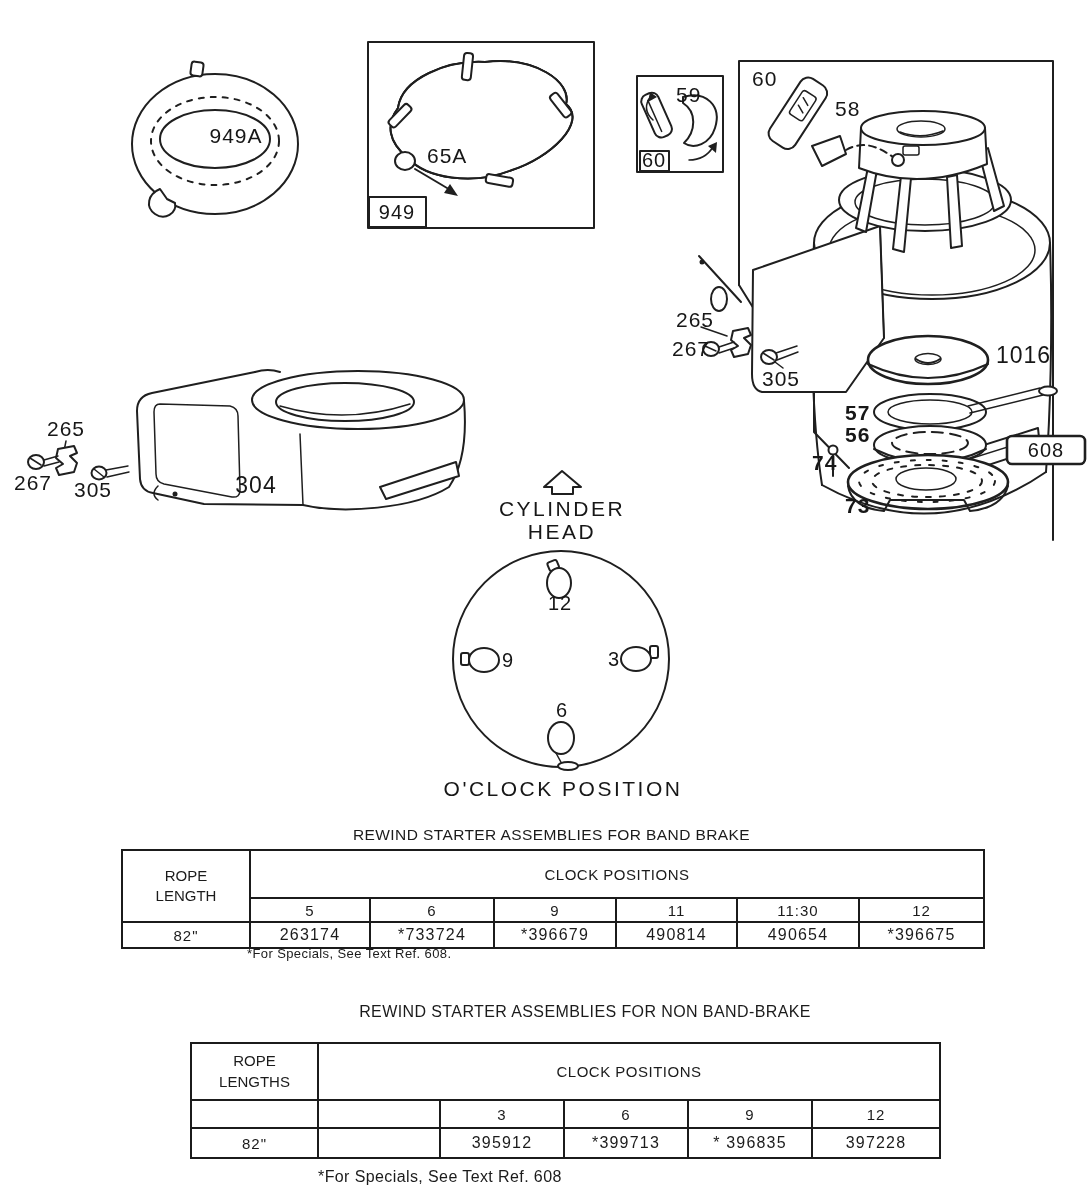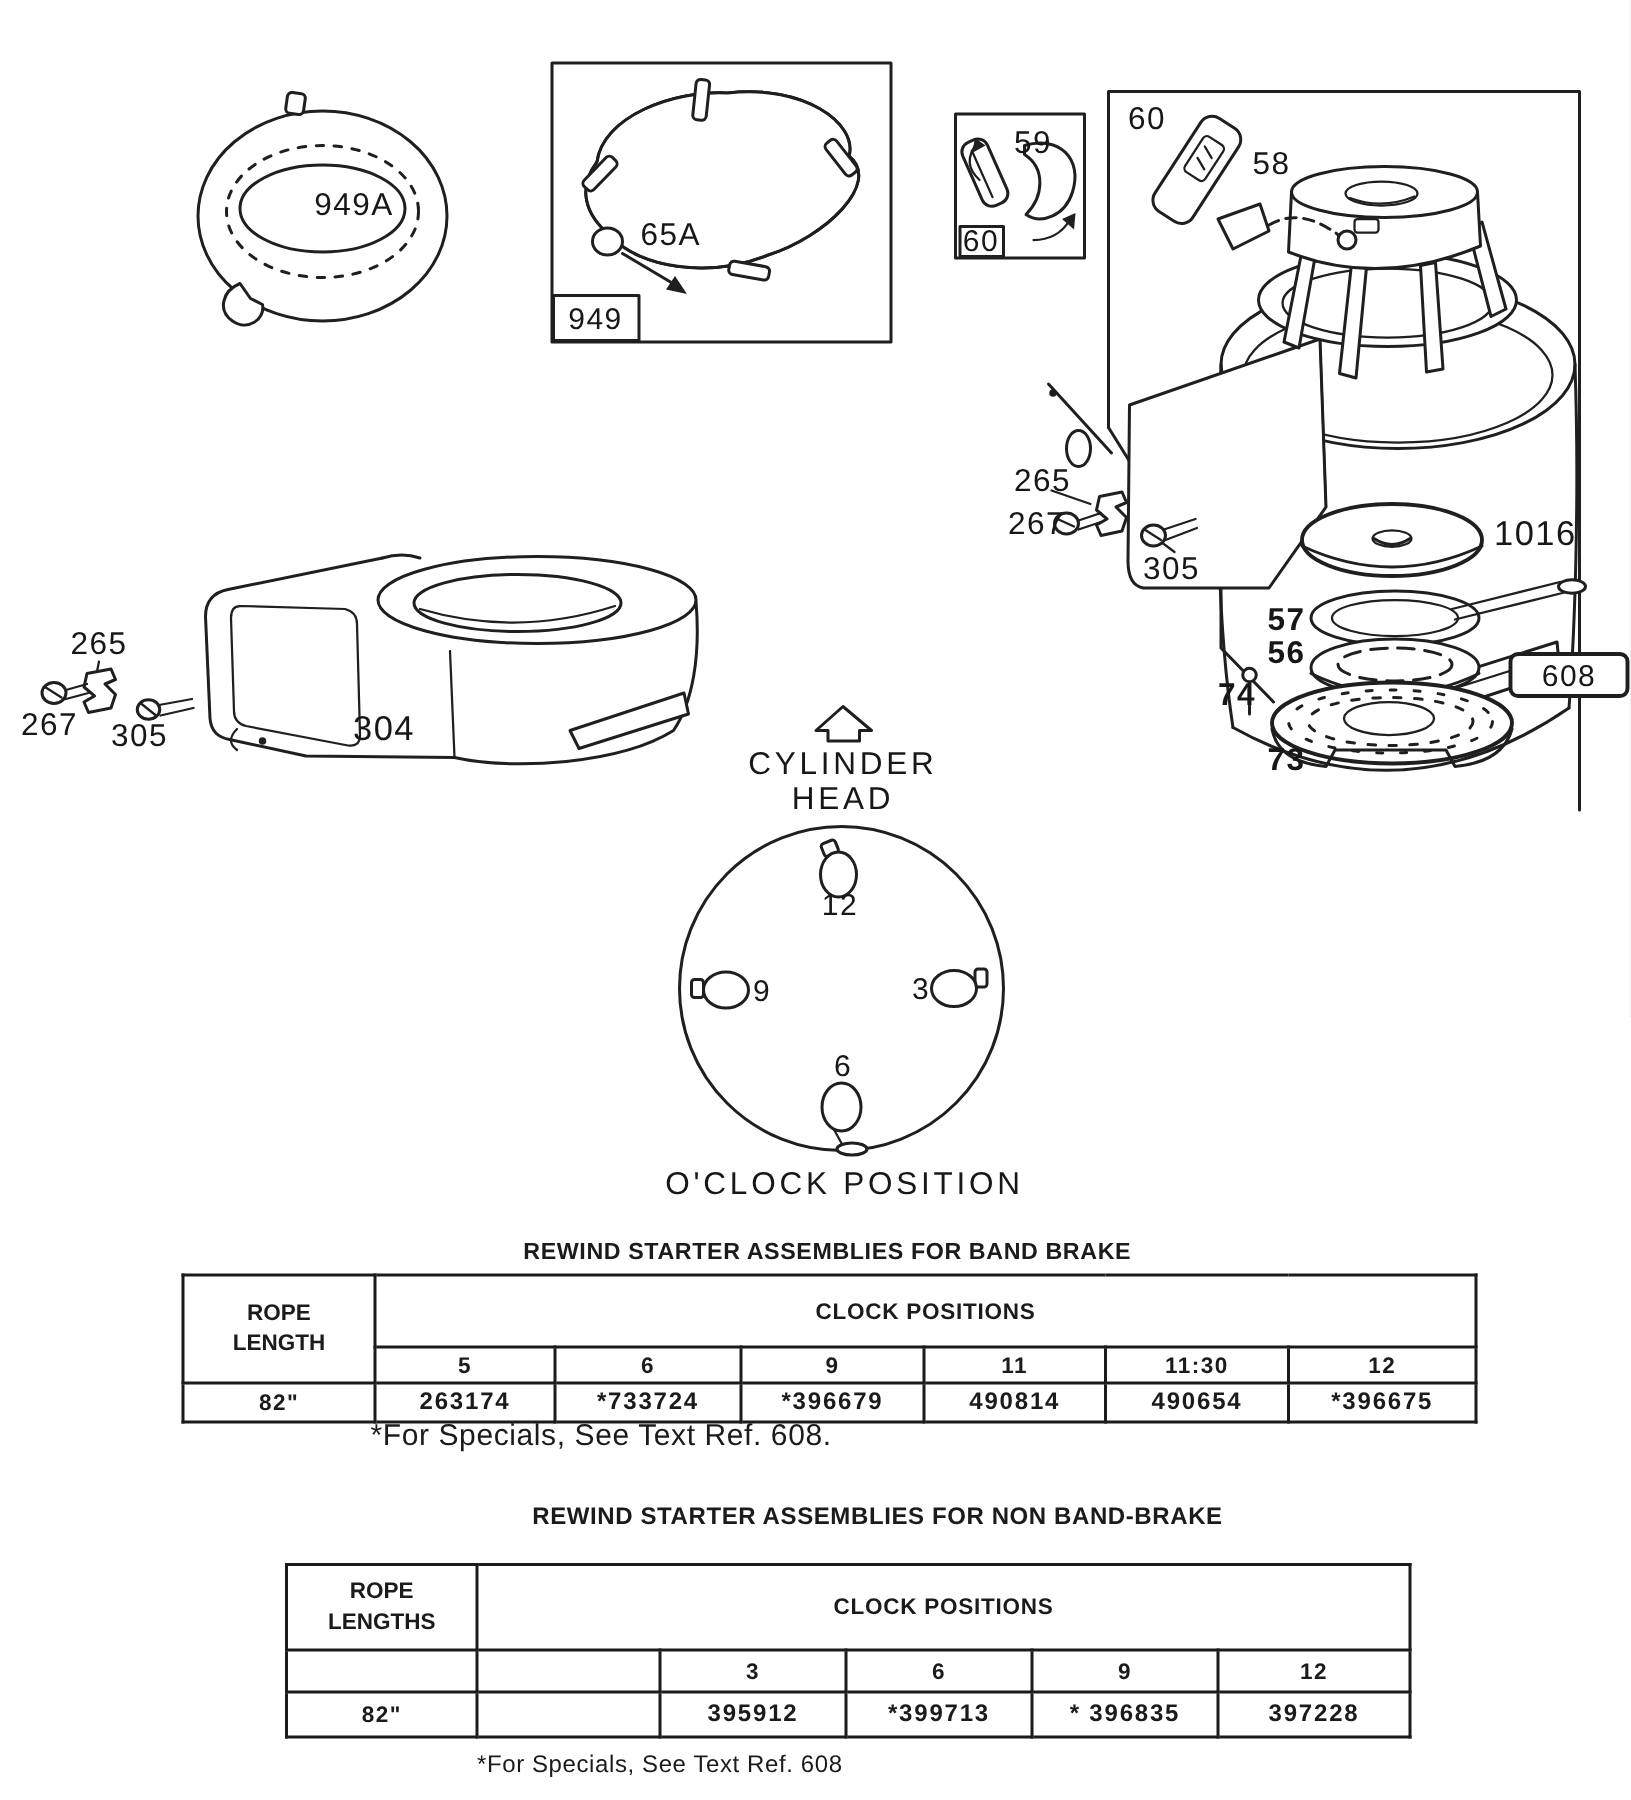--- a/index.html
+++ b/index.html
@@ -12,31 +12,31 @@
   svg .wh{fill:#ffffff;}
   svg .fl{fill:#1f1f1f;stroke:none;}
   svg text{fill:#171717;stroke:none;font-family:"Liberation Sans", sans-serif;}
   .lbl{font-size:21px;letter-spacing:1px;}
   .lblB{font-size:21px;letter-spacing:1px;font-weight:700;}
   .big{font-size:23px;}
   .tag{font-size:20px;letter-spacing:1px;}
   .capTxt{font-size:21px;letter-spacing:2.5px;}
   .clockNum{font-size:20px;letter-spacing:1px;}
 
-  .tbl-title{position:absolute;text-align:center;font-weight:700;font-size:15.5px;letter-spacing:.4px;}
+  .tbl-title{position:absolute;text-align:center;font-weight:400;font-size:15.5px;letter-spacing:.4px;}
   .tbl-title2{font-size:16px;}
   table.parts{position:absolute;border-collapse:collapse;table-layout:fixed;}
   table.parts td,table.parts th{border:2px solid #1b1b1b;text-align:center;vertical-align:middle;
-      padding:0;font-weight:700;overflow:hidden;}
+      padding:0;font-weight:400;overflow:hidden;}
   th.hd{font-weight:700;font-size:15px;letter-spacing:.5px;margin-top:36px;}
   th.rope{font-weight:700;font-size:15px;white-space:pre-line;line-height:1.35;}
   td.pos{font-size:15px;letter-spacing:1px;}
   td.num{font-size:16px;letter-spacing:1.2px;}
   td.ropeval{font-weight:700;font-size:15px;letter-spacing:1px;}
-  .footnote{position:absolute;font-size:20px;letter-spacing:.4px;}
+  .footnote{position:absolute;font-size:13px;letter-spacing:.4px;}
   .footnote2{font-size:16px;}
 </style>
 </head>
 <body>
 
 <div class="page">
 
 <svg class="art" width="1087" height="820" viewBox="0 0 1087 820">
 
   <g>

